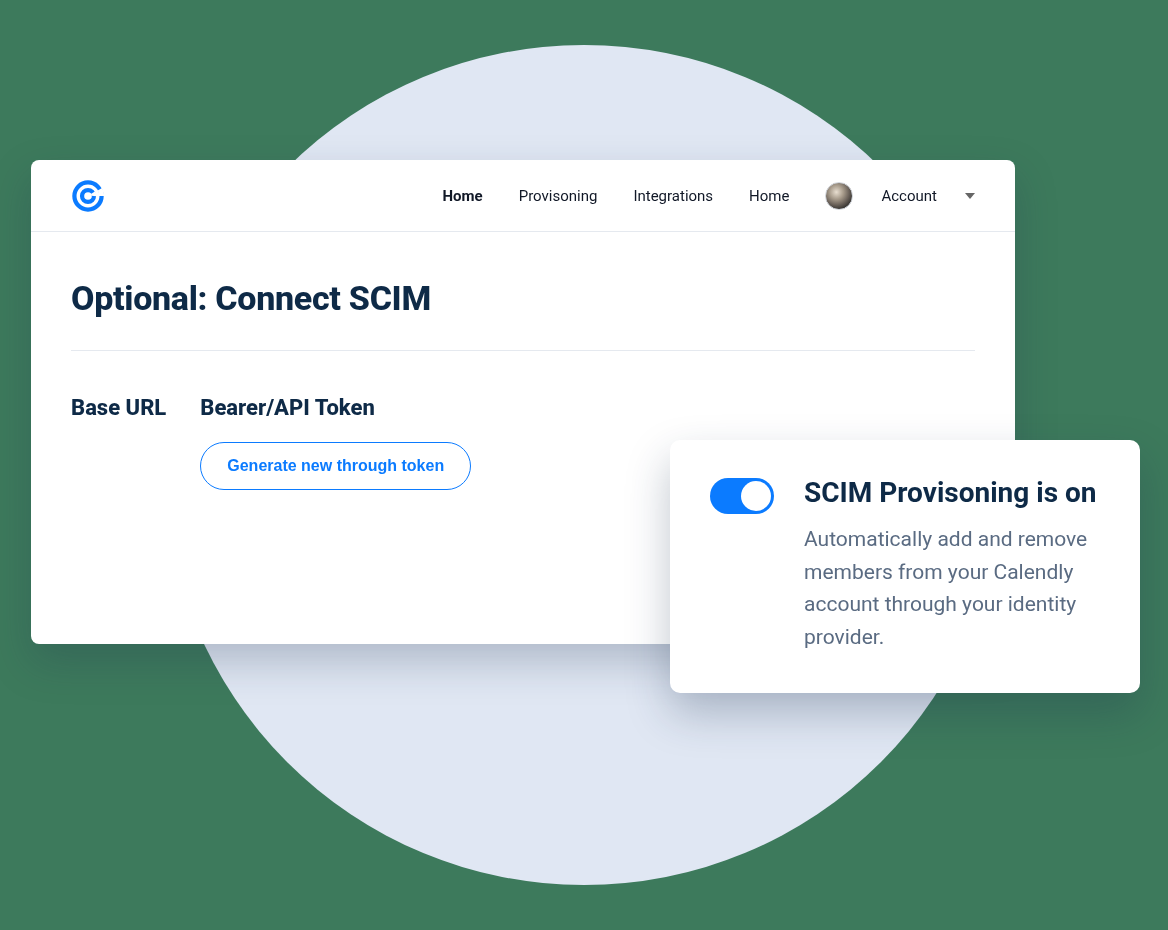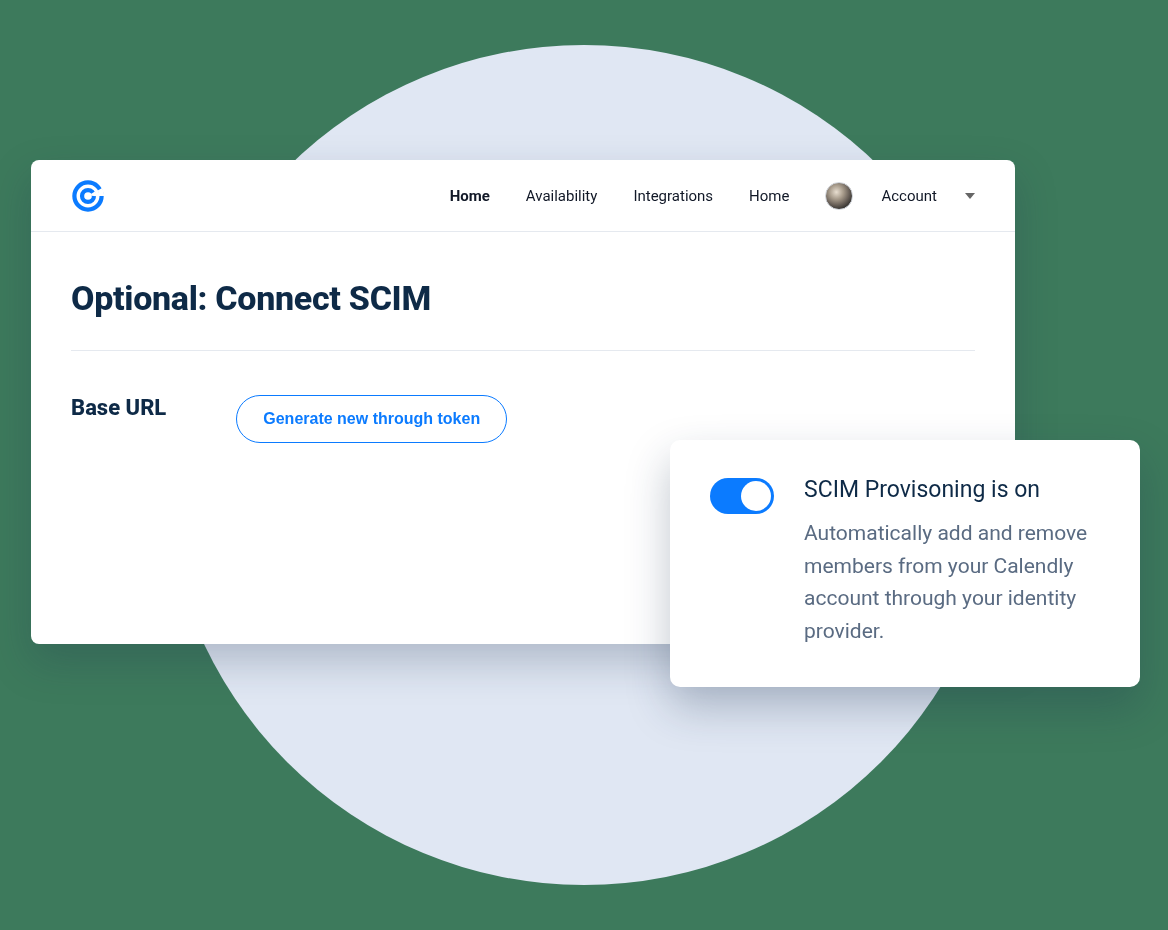--- a/index.html
+++ b/index.html
@@ -87,21 +87,21 @@
     color: #0e2a47;
     letter-spacing: -0.3px;
   }
   .hr {
     margin-top: 32px;
     border: none;
     border-top: 1px solid #e5e9ef;
   }
   .cols {
     display: flex;
-    gap: 70px;
+    gap: 34px;
     margin-top: 44px;
   }
   .col-heading {
     font-size: 22px;
     font-weight: 800;
     color: #0e2a47;
     margin-bottom: 22px;
   }
   .outline-btn {
     display: inline-block;
@@ -140,22 +140,22 @@
     position: absolute;
     top: 3px;
     right: 3px;
     width: 30px;
     height: 30px;
     background: #fff;
     border-radius: 50%;
   }
   .popup-text { flex: 1; }
   .popup-title {
-    font-size: 23px;
-    font-weight: 400;
+    font-size: 28px;
+    font-weight: 700;
     color: #0e2a47;
     margin-bottom: 14px;
   }
   .popup-desc {
     font-size: 21px;
     line-height: 1.55;
     color: #5a6b82;
   }
 </style>
 </head>
@@ -169,39 +169,40 @@
       <svg viewBox="0 0 40 40">
         <circle cx="20" cy="20" r="16" fill="none" stroke="#0b7bff" stroke-width="5"></circle>
         <path d="M 34 12 A 16 16 0 0 1 36 20" fill="none" stroke="#fff" stroke-width="6"></path>
         <circle cx="20" cy="20" r="7" fill="none" stroke="#0b7bff" stroke-width="5"></circle>
         <path d="M 26 16 A 7 7 0 0 1 27 20" fill="none" stroke="#fff" stroke-width="6"></path>
       </svg>
     </div>
     <div class="nav-spacer"></div>
     <div class="nav-items">
       <span class="nav-link active">Home</span>
-      <span class="nav-link">Availability</span>
+      <span class="nav-link">Provisoning</span>
       <span class="nav-link">Integrations</span>
       <span class="nav-link">Home</span>
       <div class="account">
         <div class="avatar"></div>
         <span class="account-label">Account</span>
         <span class="caret"></span>
       </div>
     </div>
   </div>
 
   <div class="content">
     <h1 class="page-title">Optional: Connect SCIM</h1>
     <hr class="hr">
     <div class="cols">
       <div>
         <div class="col-heading">Base URL</div>
       </div>
       <div>
+        <div class="col-heading">Bearer/API Token</div>
         <button class="outline-btn">Generate new through token</button>
       </div>
     </div>
   </div>
 </div>
 
 <div class="popup-card">
   <div class="toggle">
     <div class="toggle-knob"></div>
   </div>

